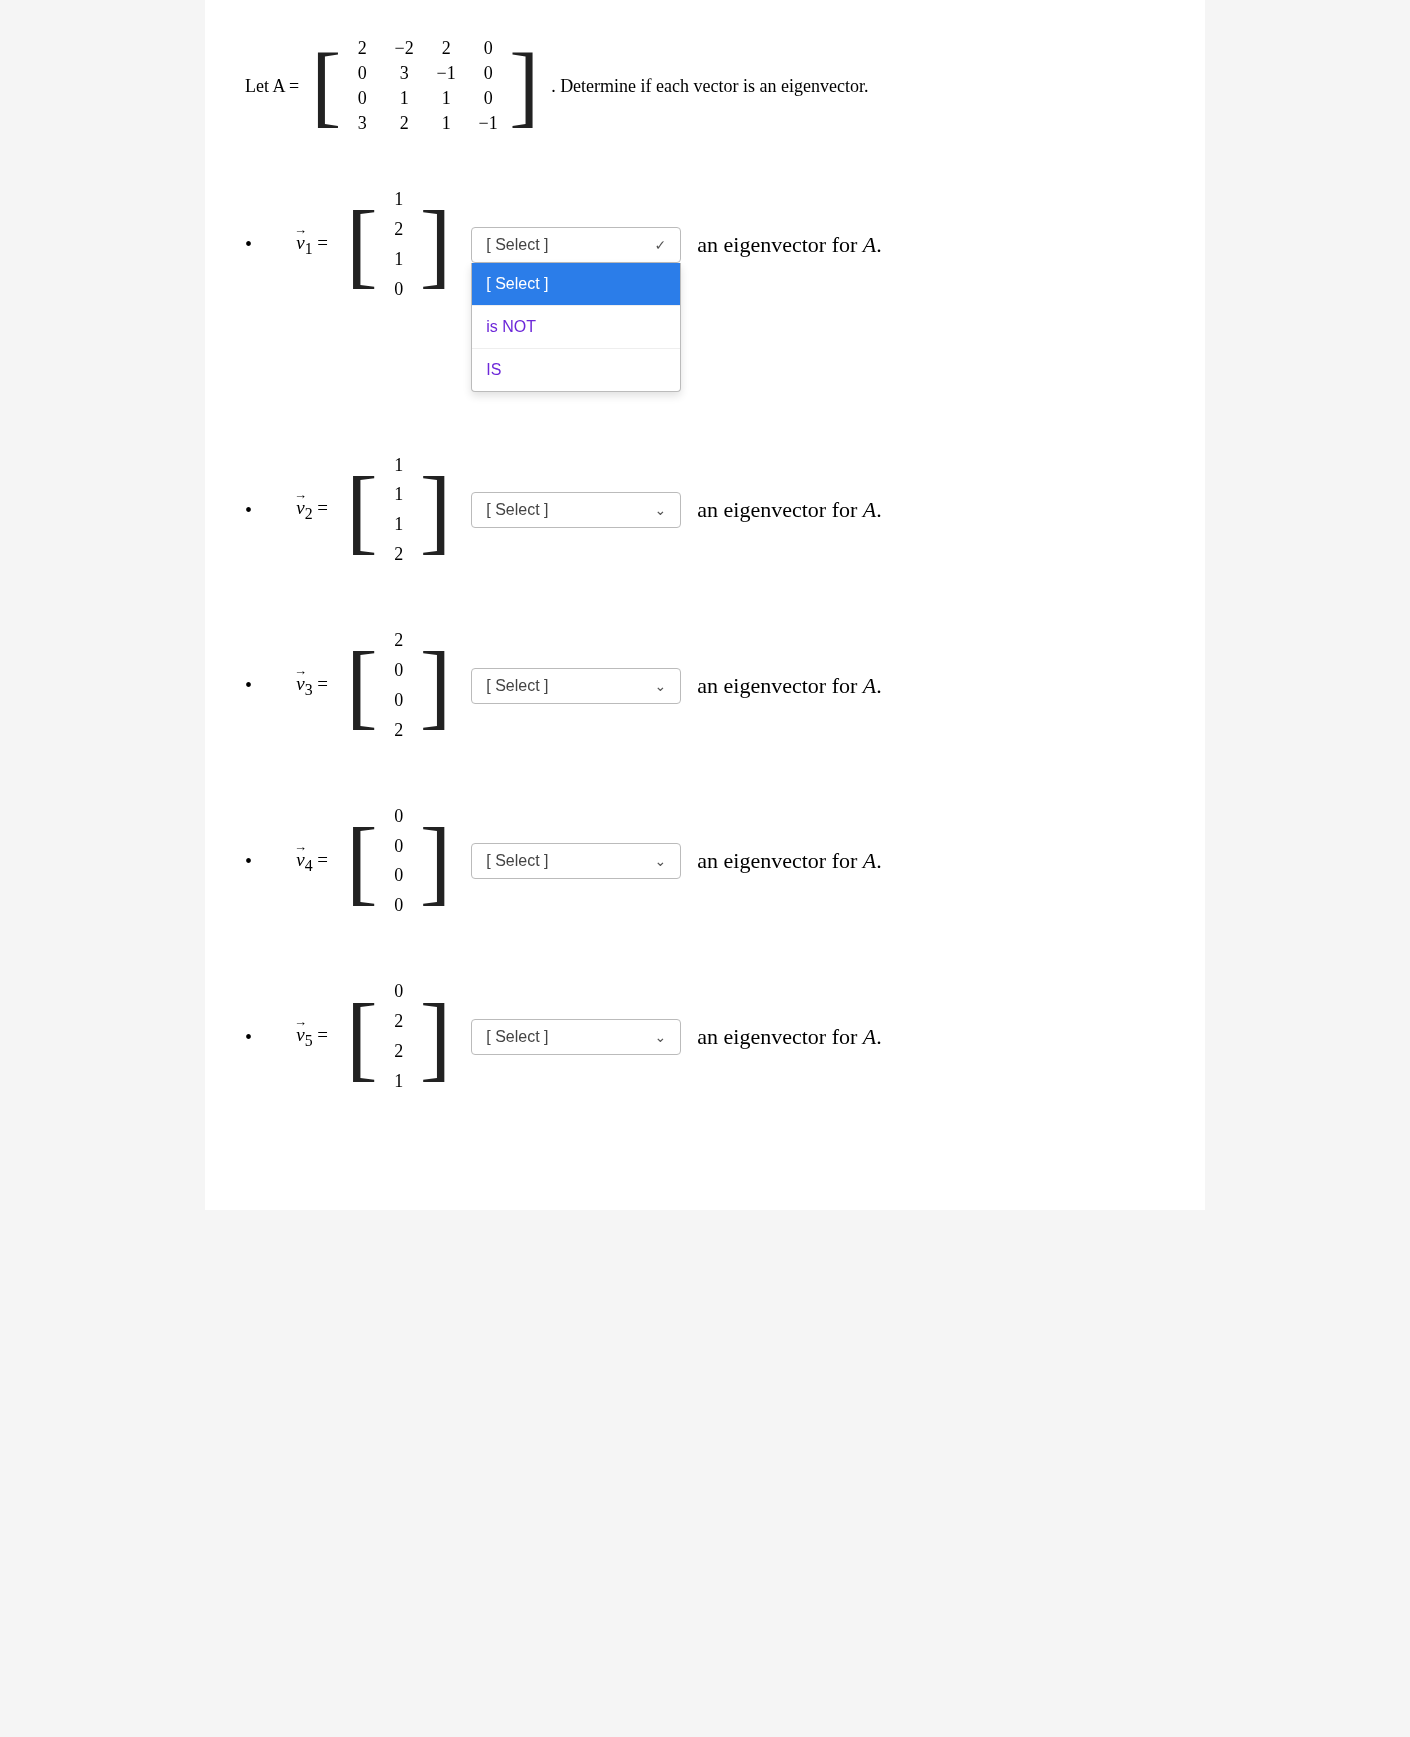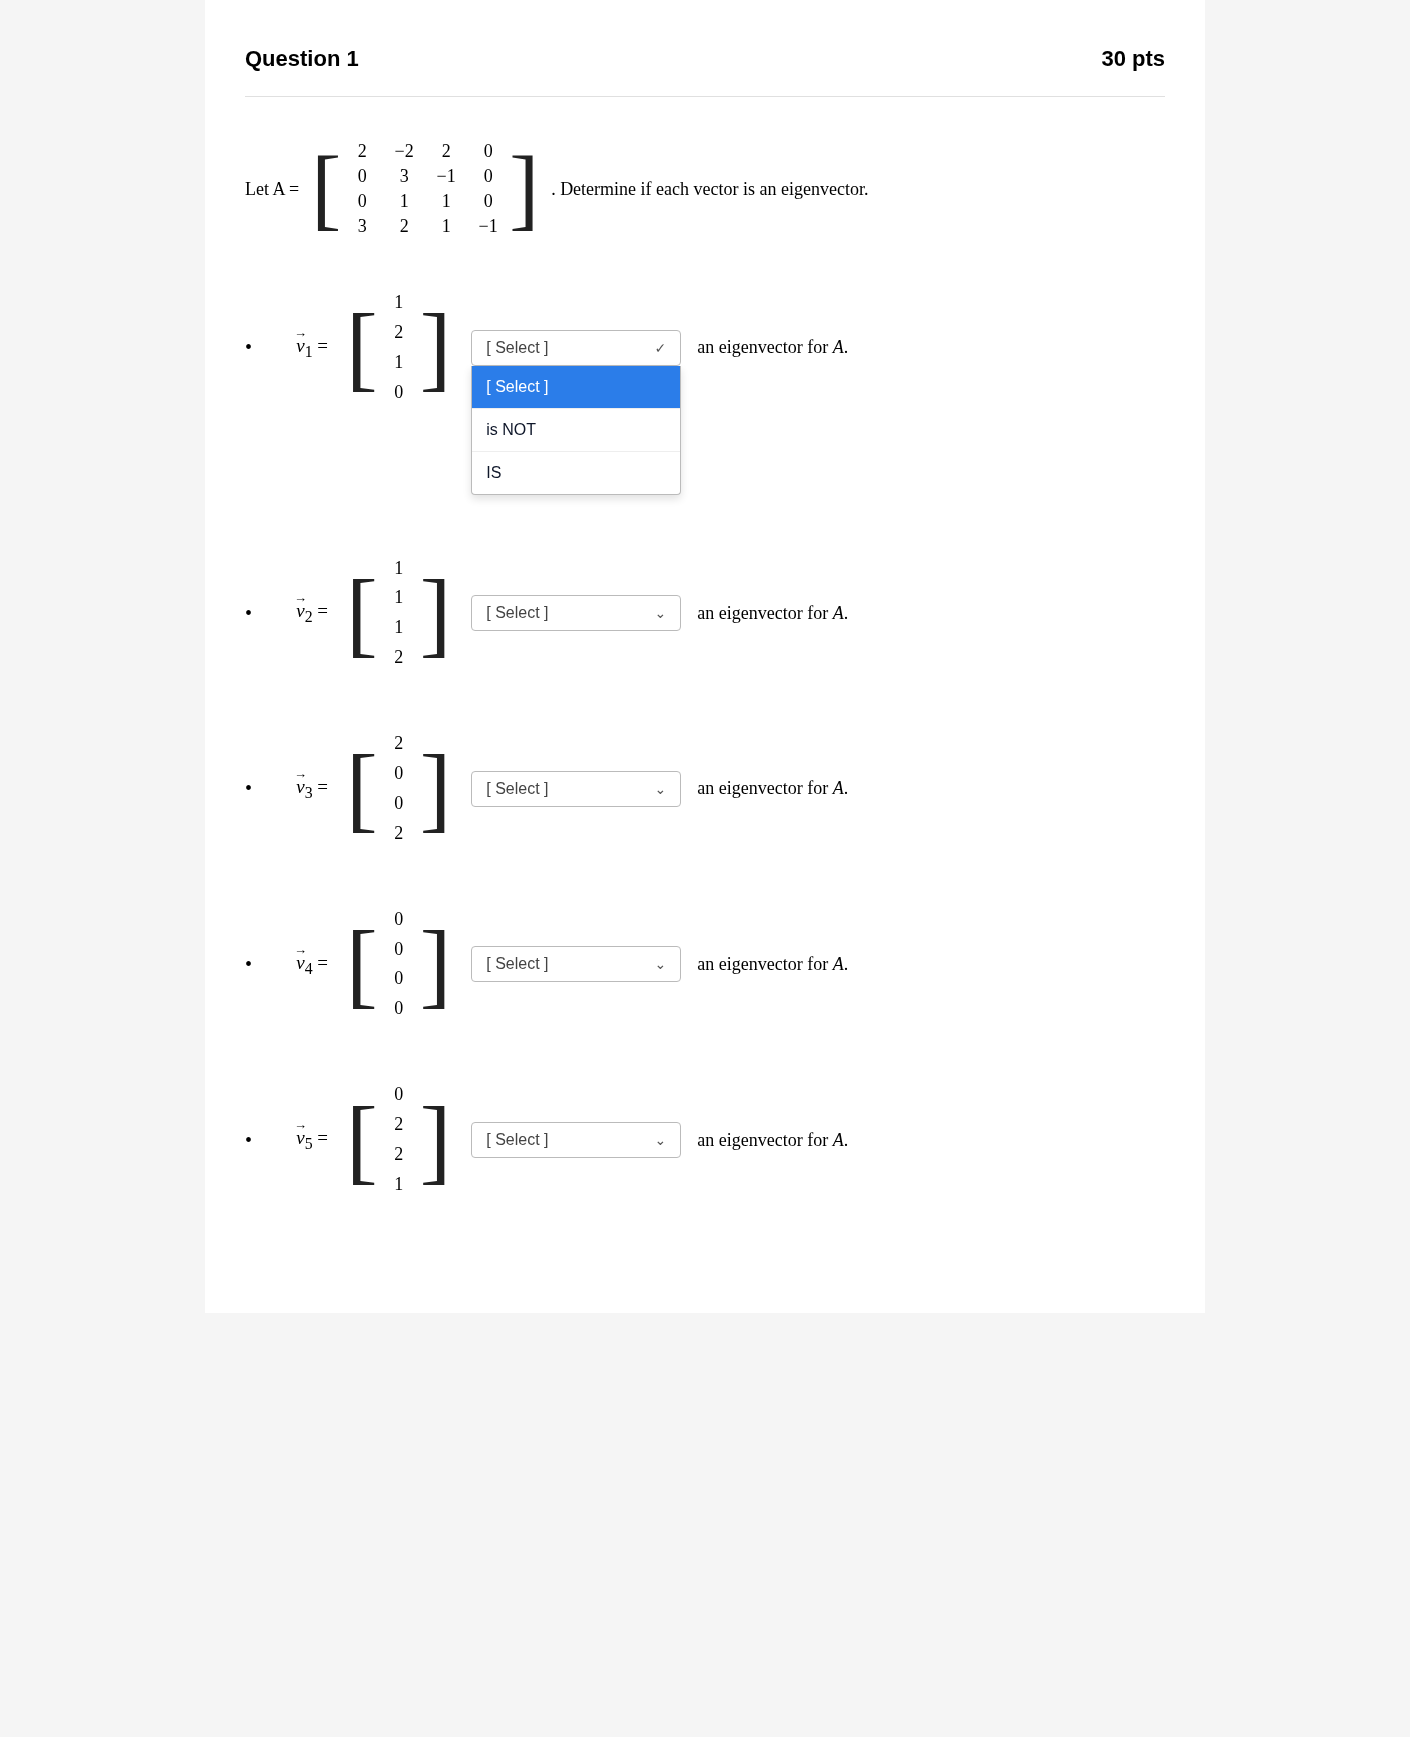--- a/index.html
+++ b/index.html
@@ -121,21 +121,21 @@
       background: #fff;
       font-size: 16px;
       font-family: Arial, sans-serif;
       color: #444;
     }
     .select-box .chevron {
       font-size: 14px;
       color: #555;
     }
     .eigenvector-text {
-      font-size: 18px;
+      font-size: 22px;
       white-space: nowrap;
       text-align: center;
     }
     
     .dropdown-open {
       position: absolute;
       top: 100%;
       left: 0;
       width: 210px;
       border: 1.5px solid #bbb;
@@ -143,21 +143,21 @@
       background: #fff;
       z-index: 100;
       border-radius: 0 0 4px 4px;
       box-shadow: 0 4px 8px rgba(0,0,0,0.12);
     }
     .dropdown-option {
       padding: 12px 14px;
       font-size: 16px;
       font-family: Arial, sans-serif;
       cursor: pointer;
-      color: #0f172a;
+      color: #6d28d9;
       border-bottom: 1px solid #eee;
     }
     .dropdown-option:last-child {
       border-bottom: none;
     }
     .dropdown-option.selected-highlight {
       background: #2b7de9;
       color: #fff;
     }
     
@@ -180,24 +180,20 @@
     .bullet {
       font-size: 20px;
       margin-right: 6px;
     }
   </style>
 </head>
 <body>
 
 <div class="page">
 
-  <div class="question-header">
-    <span class="question-title">Question 1</span>
-    <span class="question-points">30 pts</span>
-  </div>
 
   <div class="problem-statement">
     <span>Let A =</span>
 
     <div class="matrix-container">
       <span class="matrix-bracket-left">[</span>
       <div class="matrix-grid matrix-4col">
         <span class="matrix-cell">2</span>
         <span class="matrix-cell">−2</span>
         <span class="matrix-cell">2</span>

